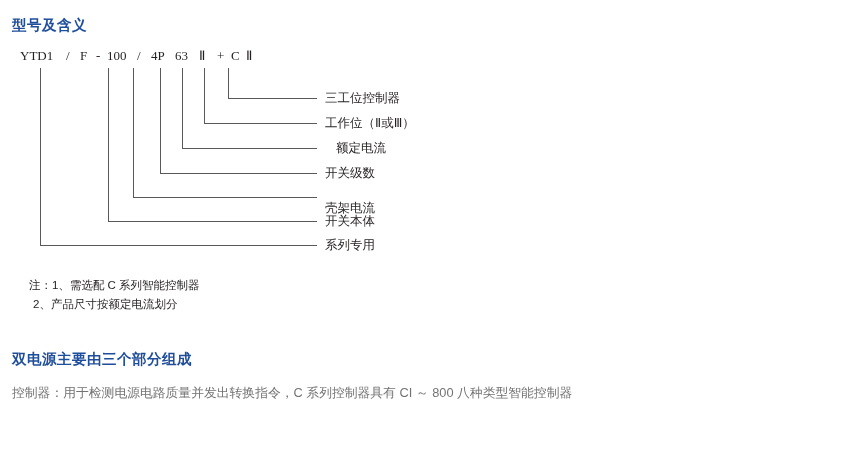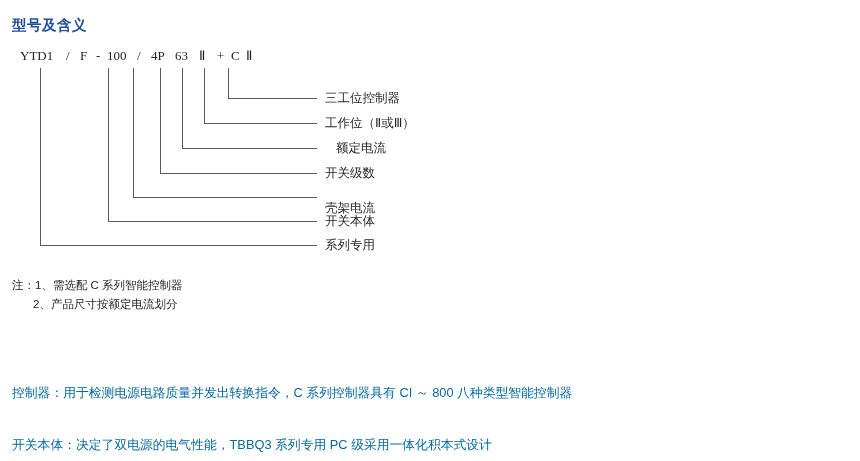--- a/index.html
+++ b/index.html
@@ -71,28 +71,28 @@
     white-space: nowrap;
   }
 
   
   .note {
     position: absolute;
     font-size: 11.5px;
     color: #231f20;
     white-space: nowrap;
   }
-  #note-1 { left: 12px; top: 278px; }
+  #note-1 { left: 29px; top: 278px; }
   #note-2 { left: 33px; top: 297px; }
 
   
   .para {
     position: absolute;
     font-size: 12.8px;
-    color: #0369a1;
+    color: #737373;
     white-space: nowrap;
   }
   #para-0 { left: 12px; top: 385px; }
   #para-1 { left: 12px; top: 411px; }
   #para-2 { left: 12px; top: 437px; }
 </style>
 </head>
 <body>
 
 <div class="page">
@@ -121,17 +121,17 @@
       <div class="hline" style="left: 108px; top: 221px; width: 209px;"></div>
       <div class="callout" style="left: 325px; top: 213px;">开关本体</div>
       <div class="vline" style="left: 40px; top: 68px; height: 177px;"></div>
       <div class="hline" style="left: 40px; top: 245px; width: 277px;"></div>
       <div class="callout" style="left: 325px; top: 237px;">系列专用</div>
     </div>
 
   <div class="note" id="note-1">注：1、需选配 C 系列智能控制器</div>
   <div class="note" id="note-2">2、产品尺寸按额定电流划分</div>
 
+  <div class="section-title" id="title-composition">双电源主要由三个部分组成</div>
 
   <div class="para" id="para-0">控制器：用于检测电源电路质量并发出转换指令，C 系列控制器具有 CI ～ 800 八种类型智能控制器</div>
-  <div class="para" id="para-2">开关本体：决定了双电源的电气性能，TBBQ3 系列专用 PC 级采用一体化积本式设计</div>
 
 </div>
 
 </body></html>

